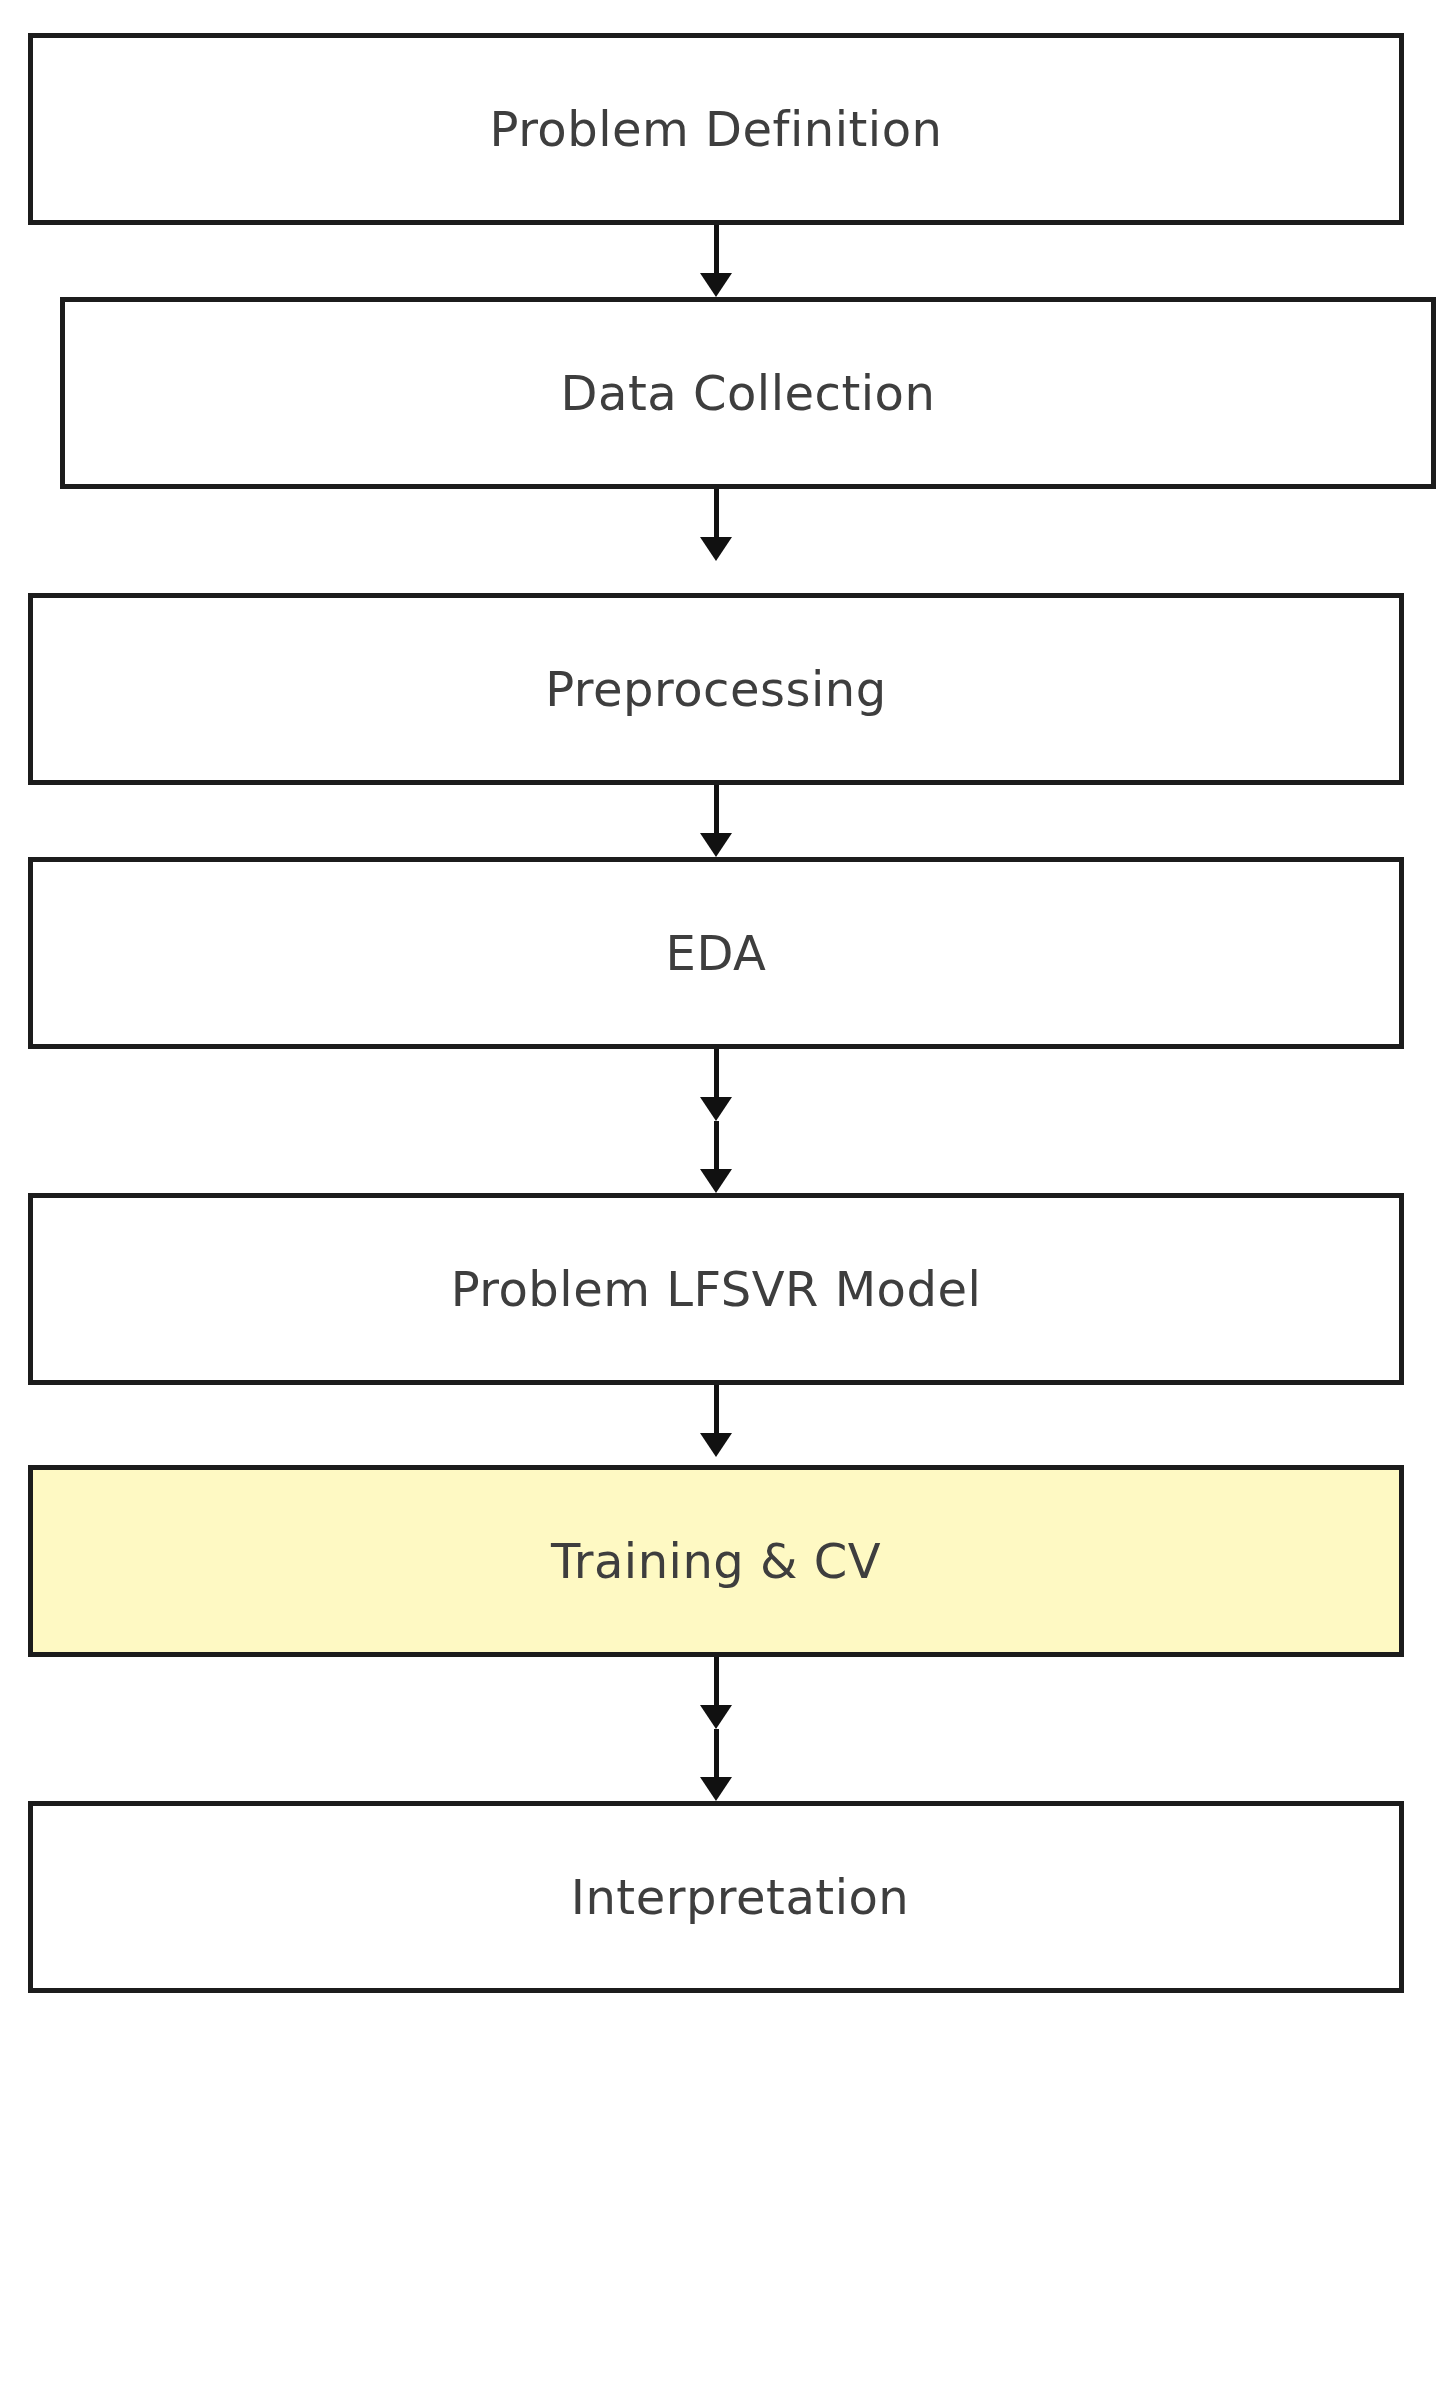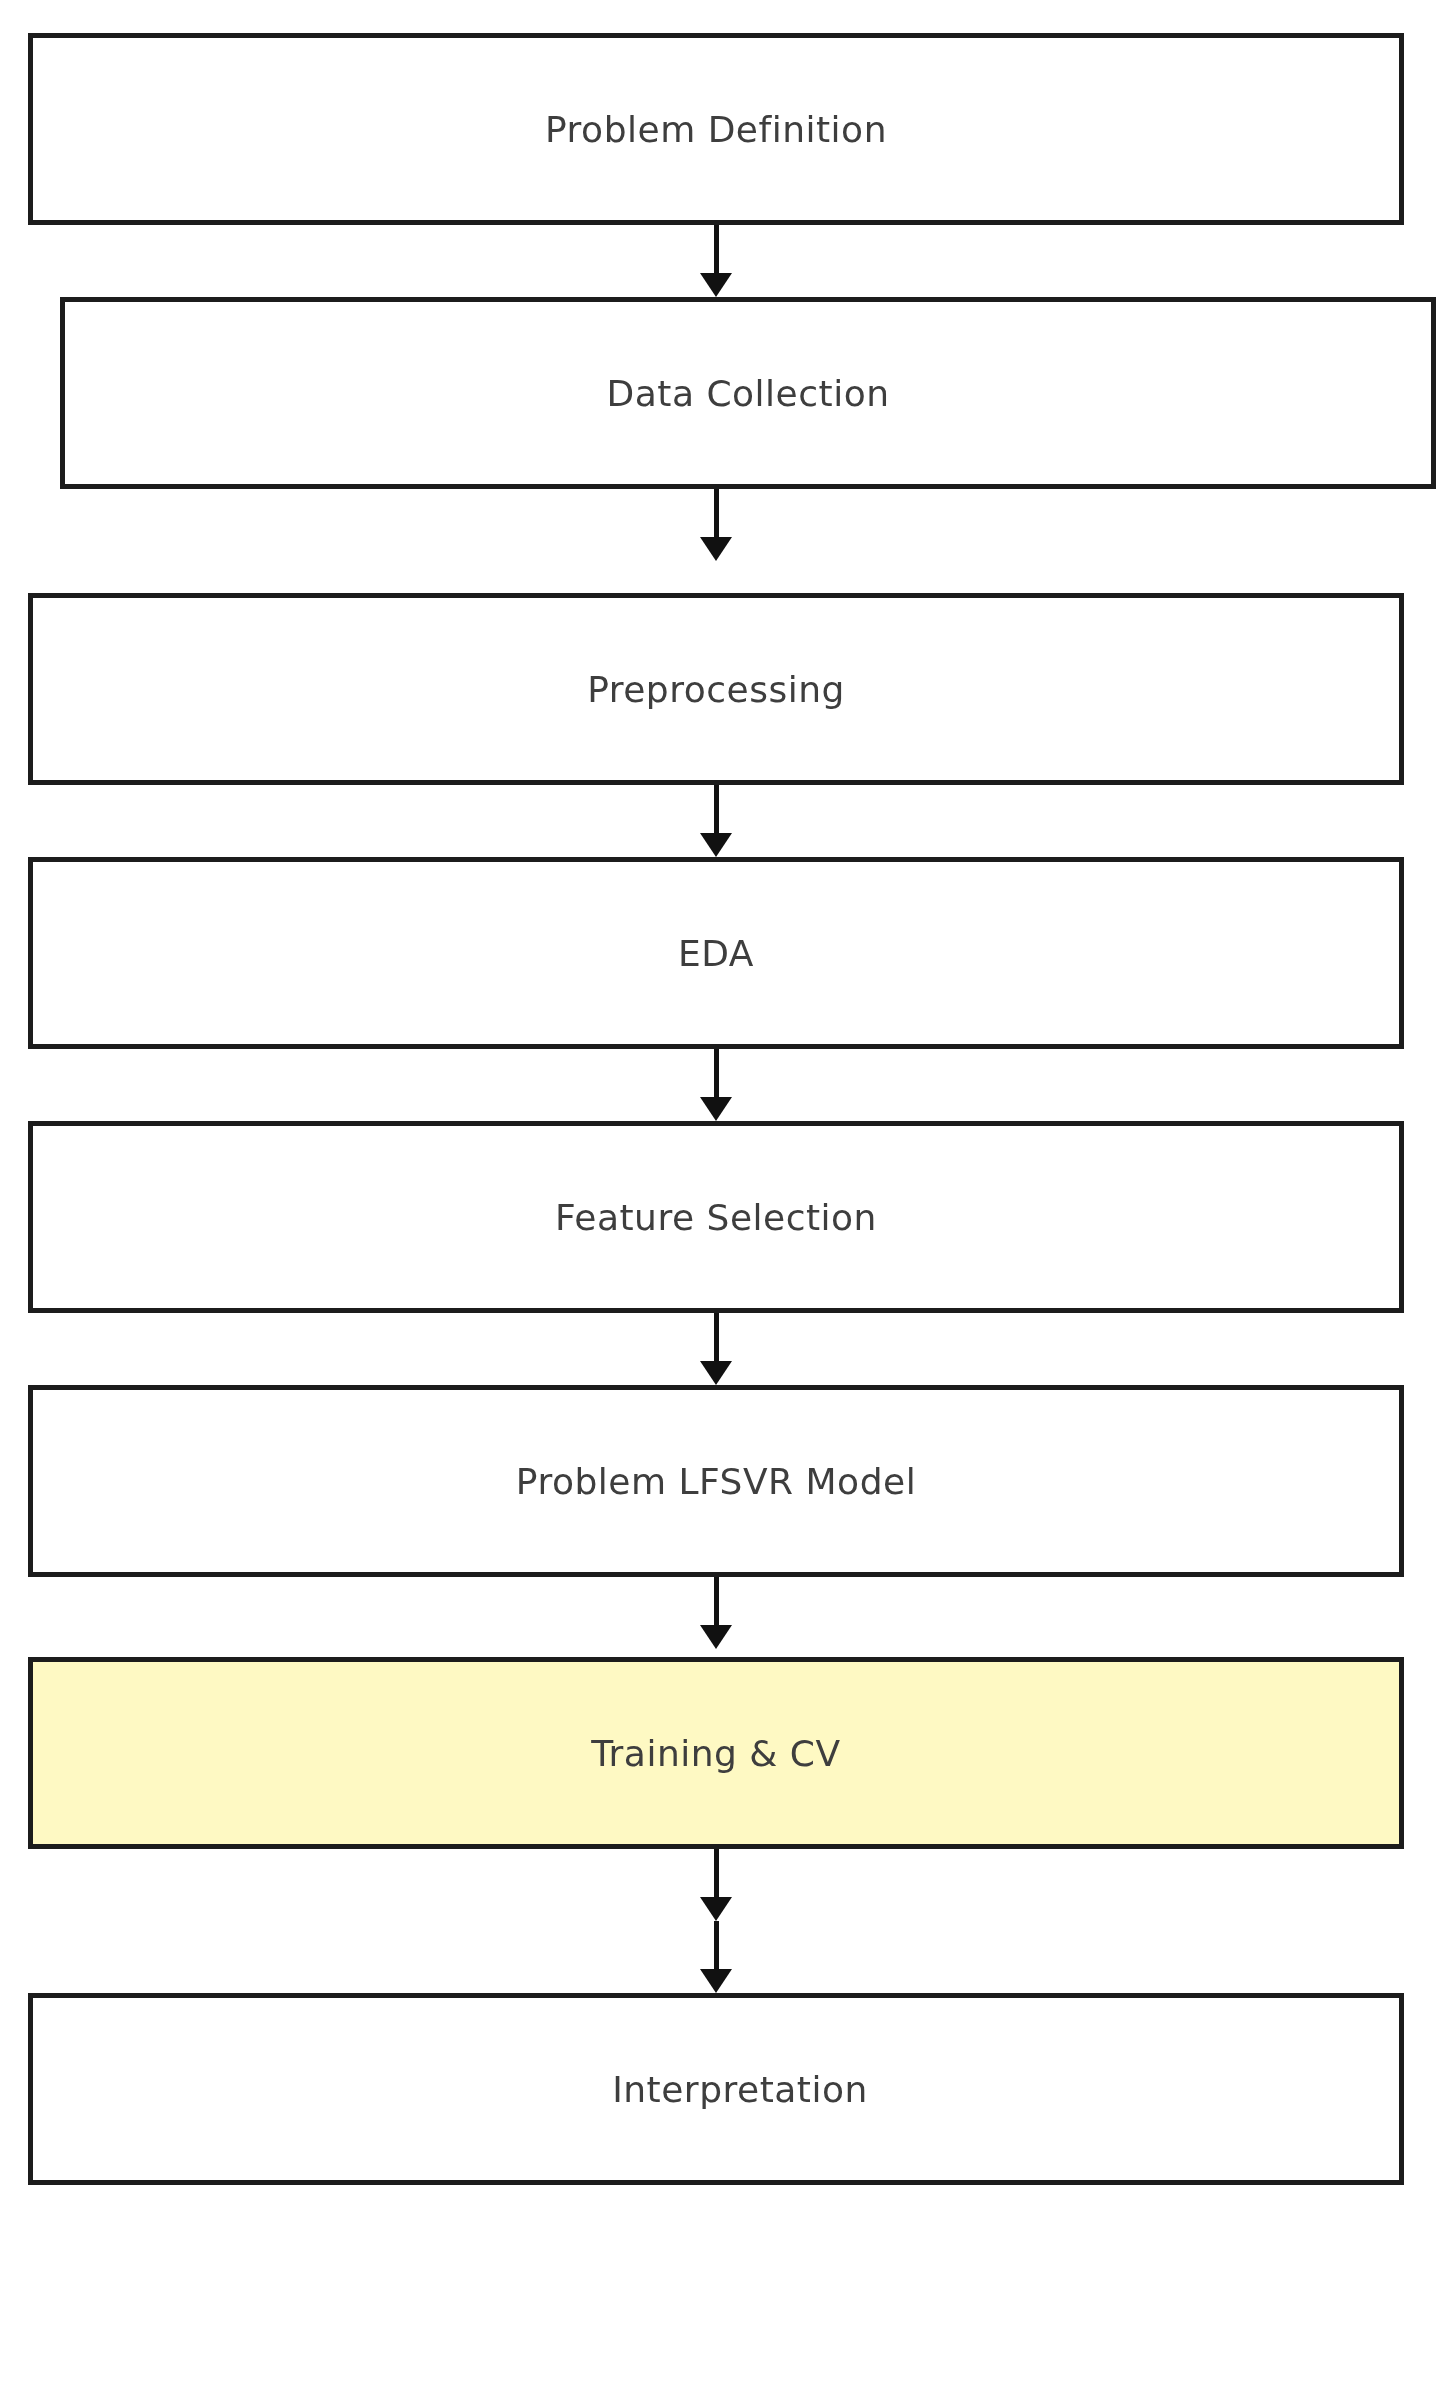--- a/index.html
+++ b/index.html
@@ -27,21 +27,21 @@
     box-sizing: border-box;
     height: 192px;
     width: 1376px;
     border: 5px solid var(--border-c, #1c1c1c);
     background: #ffffff;
     display: flex;
     align-items: center;
     justify-content: center;
   }
   .flow-label {
-    font-size: 36px;
+    font-size: 48px;
     color: var(--text-c, #3e3e3e);
     letter-spacing: 0.5px;
     white-space: nowrap;
   }
   .connector {
     height: 72px;
     width: 1376px;
     display: flex;
     flex-direction: column;
     align-items: center;
@@ -86,23 +86,20 @@
         <div class="arrow-stem"></div>
         <div class="arrow-head"></div>
       </div>
       <div class="flow-box" style="background: rgb(255, 255, 255);">
         <span class="flow-label">EDA</span>
       </div>
       <div class="connector">
         <div class="arrow-stem"></div>
         <div class="arrow-head"></div>
       </div>
-      <div class="flow-box" style="background: rgb(255, 255, 255);">
-        <span class="flow-label">Feature Selection</span>
-      </div>
       <div class="connector">
         <div class="arrow-stem"></div>
         <div class="arrow-head"></div>
       </div>
       <div class="flow-box" style="background: rgb(255, 255, 255);">
         <span class="flow-label">Problem LFSVR Model</span>
       </div>
       <div class="connector">
         <div class="arrow-stem"></div>
         <div class="arrow-head"></div>

